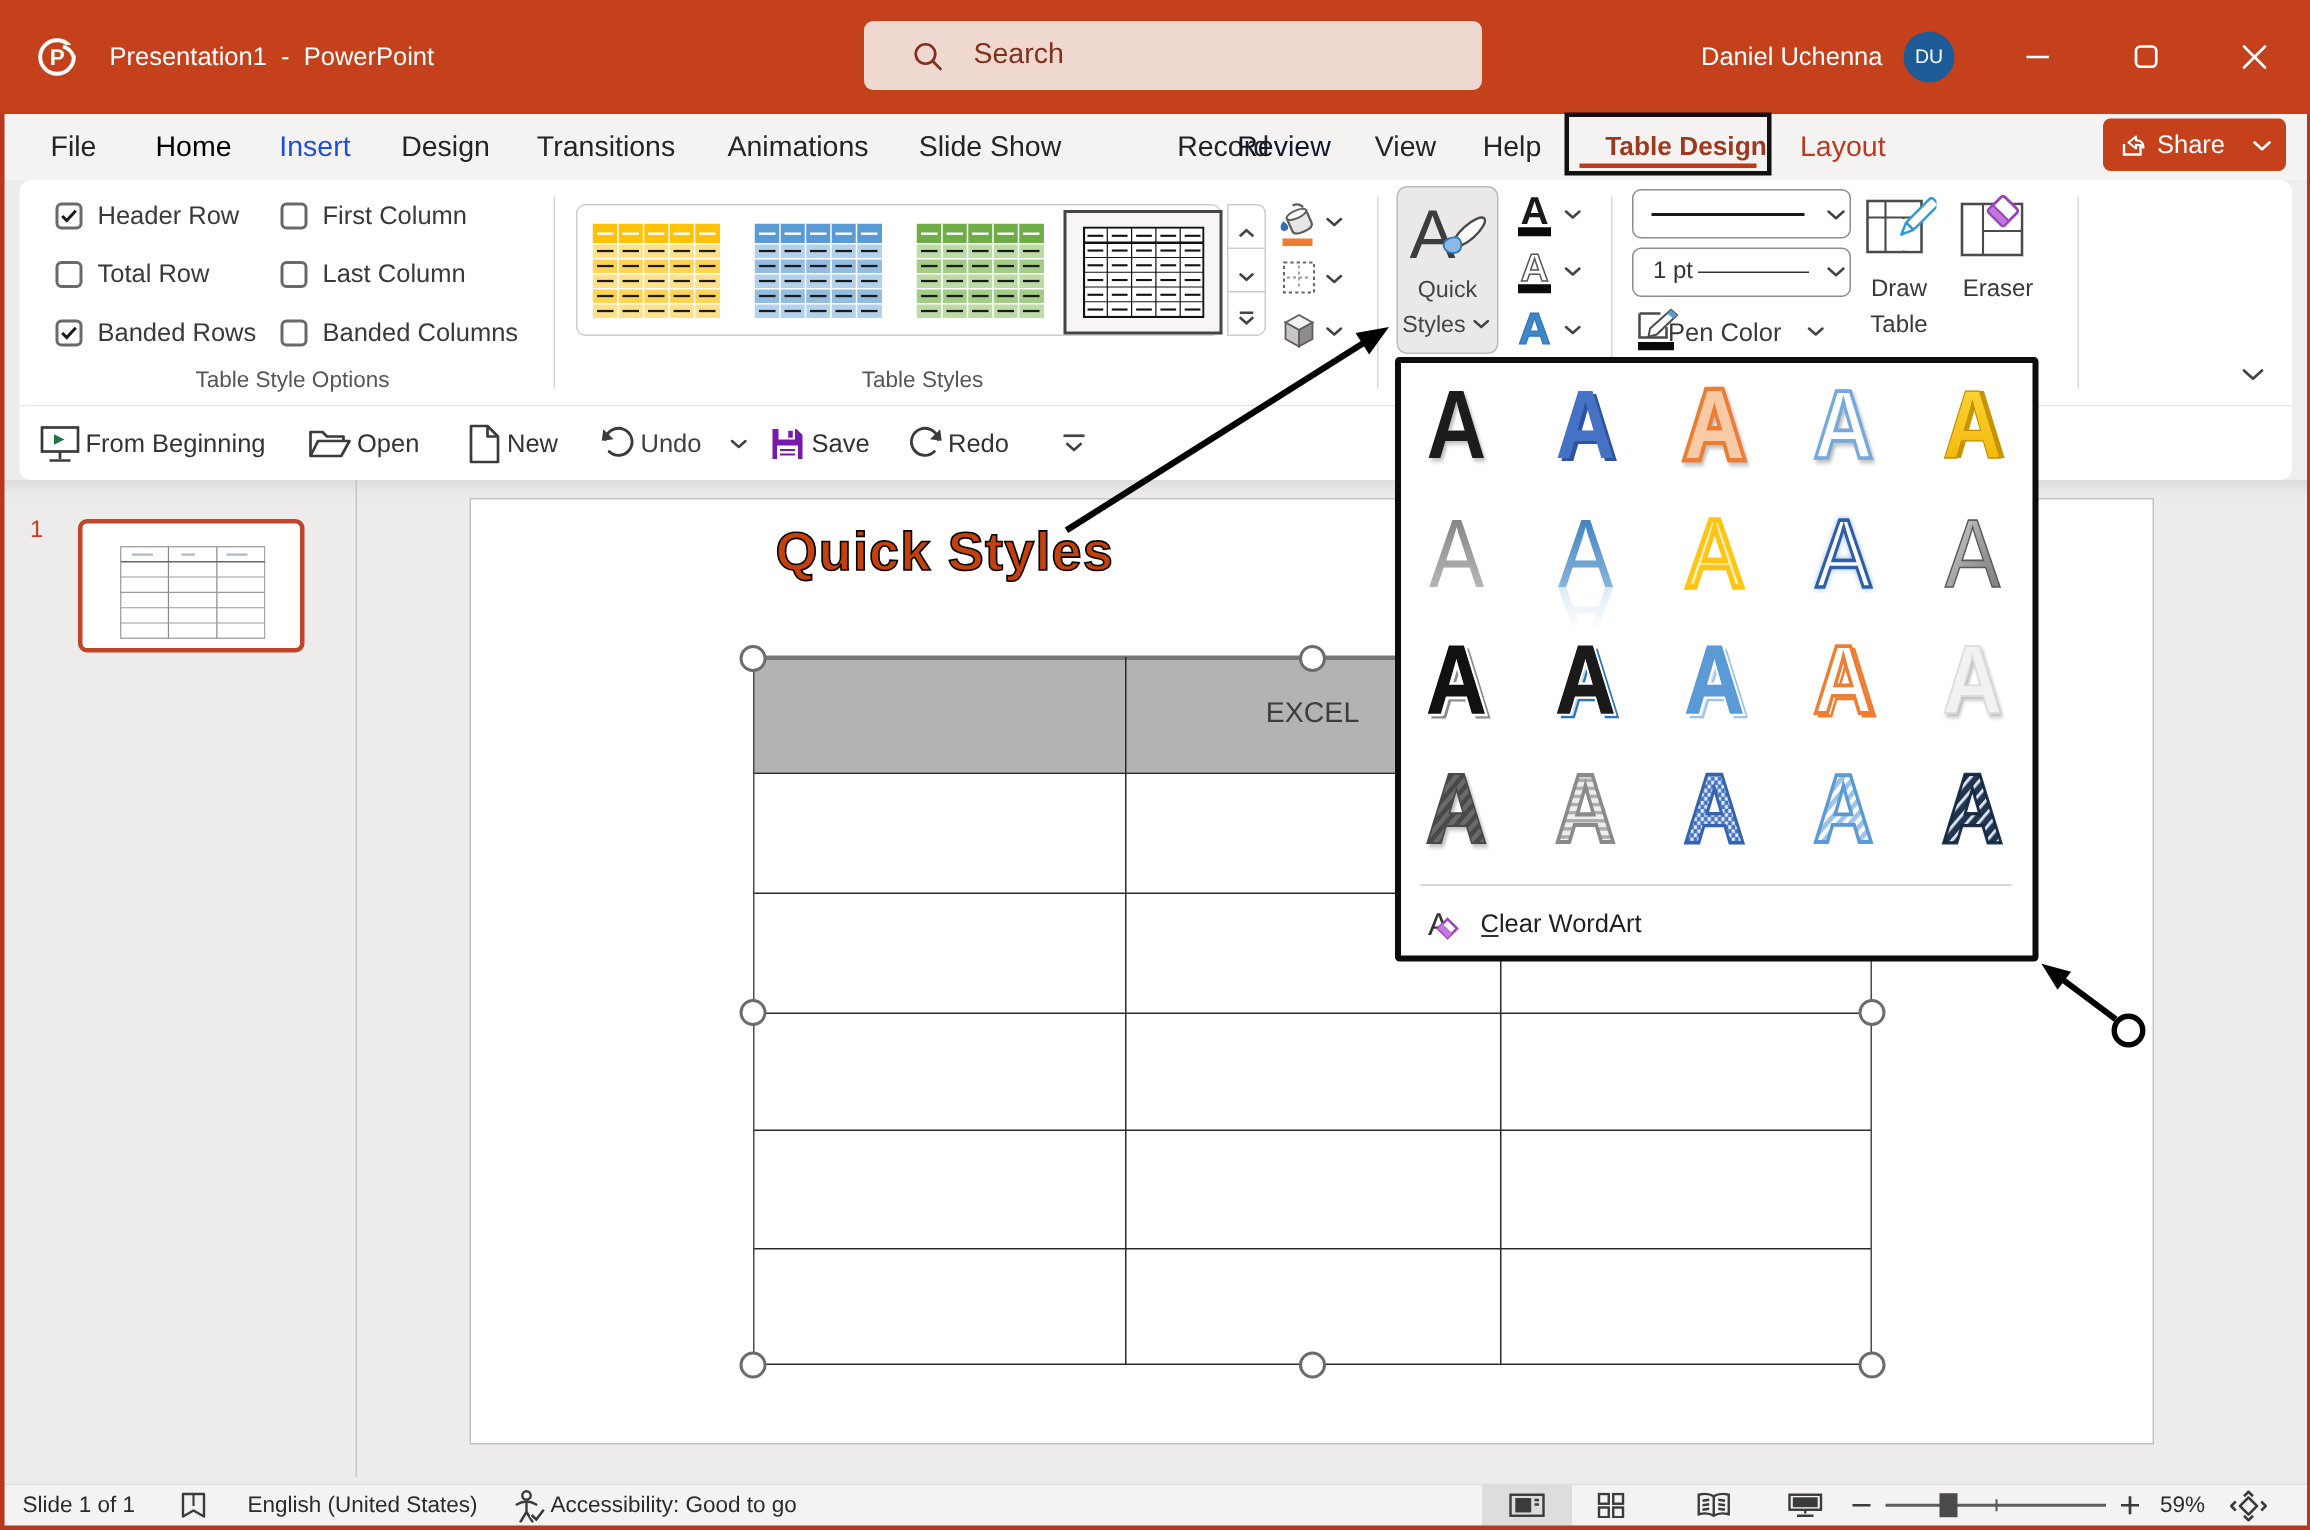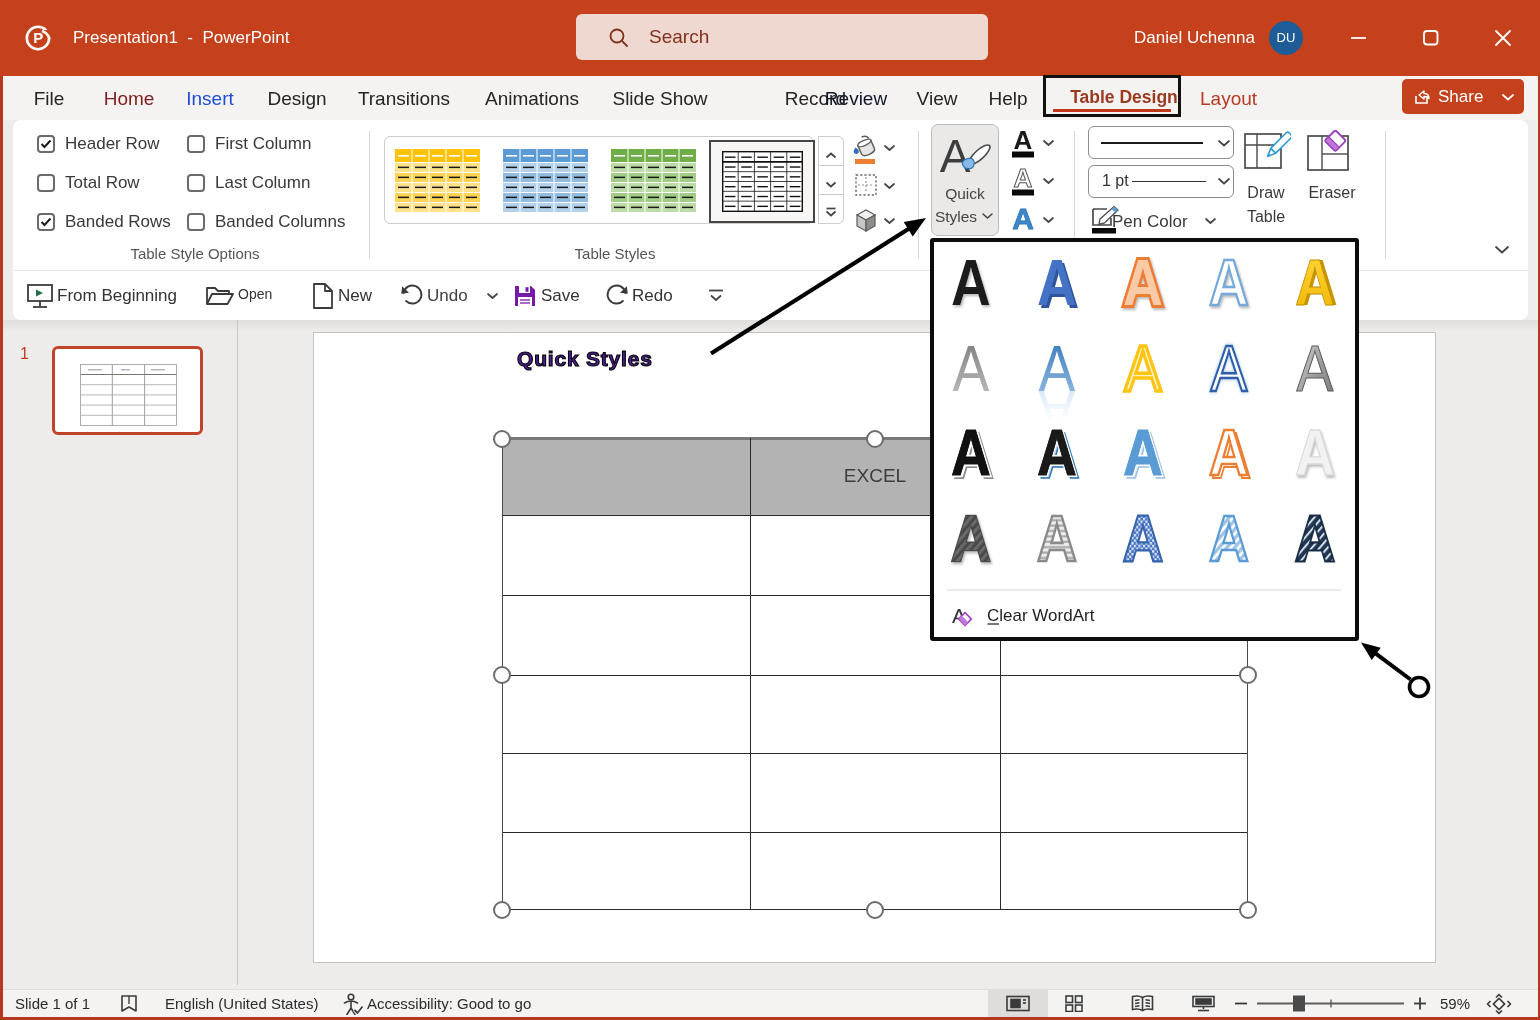--- a/index.html
+++ b/index.html
@@ -23,21 +23,21 @@
 <div style="position:absolute;left:1134px;top:28px;font-size:17px;color:#fff;">Daniel Uchenna</div>
 <div style="position:absolute;left:1269px;top:21px;width:34px;height:34px;border-radius:50%;background:#1D5C96;color:#fff;font-size:13px;line-height:34px;text-align:center;">DU</div>
 <svg style="position:absolute;left:1343px;top:23px" width="180" height="30" viewBox="0 0 180 30">
 <line x1="8" y1="15" x2="23" y2="15" stroke="#fff" stroke-width="1.8"></line>
 <rect x="81" y="8" width="13.5" height="13.5" rx="3" fill="none" stroke="#fff" stroke-width="1.8"></rect>
 <line x1="153" y1="8" x2="167" y2="22" stroke="#fff" stroke-width="1.8" stroke-linecap="round"></line>
 <line x1="167" y1="8" x2="153" y2="22" stroke="#fff" stroke-width="1.8" stroke-linecap="round"></line>
 </svg>
 <div style="position:absolute;left:0;top:76px;width:1540px;height:44px;background:#F5F3F1;"></div>
 <div style="position:absolute;left:-31px;top:88px;width:160px;text-align:center;font-size:19px;color:#242424;">File</div>
-<div style="position:absolute;left:49px;top:88px;width:160px;text-align:center;font-size:19px;color:#7f1d1d;">Home</div>
+<div style="position:absolute;left:49px;top:88px;width:160px;text-align:center;font-size:19px;color:#000000;">Home</div>
 <div style="position:absolute;left:130px;top:88px;width:160px;text-align:center;font-size:19px;color:#1d4ed8;">Insert</div>
 <div style="position:absolute;left:217px;top:88px;width:160px;text-align:center;font-size:19px;color:#242424;">Design</div>
 <div style="position:absolute;left:324px;top:88px;width:160px;text-align:center;font-size:19px;color:#242424;">Transitions</div>
 <div style="position:absolute;left:452px;top:88px;width:160px;text-align:center;font-size:19px;color:#242424;">Animations</div>
 <div style="position:absolute;left:580px;top:88px;width:160px;text-align:center;font-size:19px;color:#242424;">Slide Show</div>
 <div style="position:absolute;left:686px;top:88px;width:160px;text-align:right;font-size:19px;color:#242424;">Record</div>
 <div style="position:absolute;left:776px;top:88px;width:160px;text-align:center;font-size:19px;color:#0f172a;">Review</div>
 <div style="position:absolute;left:857px;top:88px;width:160px;text-align:center;font-size:19px;color:#242424;">View</div>
 <div style="position:absolute;left:928px;top:88px;width:160px;text-align:center;font-size:19px;color:#242424;">Help</div>
 <div style="position:absolute;left:1043px;top:75px;width:138px;height:42px;border:3px solid #111;"></div>
@@ -373,21 +373,21 @@
 <rect x="3" y="4" width="24" height="16" fill="none" stroke="#3b3b3b" stroke-width="1.8"></rect>
 <path d="M11 8.5 l7 3.5 l-7 3.5 z" fill="#217346"></path>
 <line x1="15" y1="20" x2="15" y2="25" stroke="#3b3b3b" stroke-width="1.8"></line>
 <line x1="8" y1="26" x2="22" y2="26" stroke="#3b3b3b" stroke-width="1.8"></line>
 </svg>
 <div style="position:absolute;left:57px;top:286px;font-size:17px;color:#333;">From Beginning</div>
 <svg style="position:absolute;left:205px;top:283px" width="30" height="26" viewBox="0 0 30 26">
 <path d="M2 21 v-16 h8 l3 3 h11 v3" fill="none" stroke="#3b3b3b" stroke-width="1.8" stroke-linejoin="round"></path>
 <path d="M2 21 l5 -10 h21 l-5.5 10 z" fill="none" stroke="#3b3b3b" stroke-width="1.8" stroke-linejoin="round"></path>
 </svg>
-<div style="position:absolute;left:238px;top:286px;font-size:14px;color:#333;">Open</div>
+<div style="position:absolute;left:238px;top:286px;font-size:17px;color:#333;">Open</div>
 <svg style="position:absolute;left:311px;top:282px" width="24" height="28" viewBox="0 0 24 28">
 <path d="M3 2 h11 l7 7 v17 h-18 z" fill="none" stroke="#3b3b3b" stroke-width="1.8" stroke-linejoin="round"></path>
 <path d="M14 2 v7 h7" fill="none" stroke="#3b3b3b" stroke-width="1.8" stroke-linejoin="round"></path>
 </svg>
 <div style="position:absolute;left:338px;top:286px;font-size:17px;color:#333;">New</div>
 <svg style="position:absolute;left:398px;top:282px" width="28" height="28" viewBox="0 0 28 28">
 <polygon points="4.2,4.2 3.2,11.8 11,10.8" fill="#3b3b3b"></polygon>
 <path d="M5.5 11 a9 9 0 1 1 2.6 8" fill="none" stroke="#3b3b3b" stroke-width="1.9" stroke-linecap="round"></path>
 </svg>
 <div style="position:absolute;left:427px;top:286px;font-size:17px;color:#404040;">Undo</div>
@@ -424,21 +424,21 @@
       <line x1="0.5" y1="20.7" x2="96.5" y2="20.7" stroke="#999" stroke-width="0.7"></line>
       <line x1="0.5" y1="30.9" x2="96.5" y2="30.9" stroke="#999" stroke-width="0.7"></line>
       <line x1="0.5" y1="41.099999999999994" x2="96.5" y2="41.099999999999994" stroke="#999" stroke-width="0.7"></line>
       <line x1="0.5" y1="51.3" x2="96.5" y2="51.3" stroke="#999" stroke-width="0.7"></line>
       <rect x="8" y="5" width="14" height="1.5" fill="#AEB9CB"></rect>
       <rect x="41" y="5" width="9" height="1.5" fill="#AEB9CB"></rect>
       <rect x="71" y="5" width="14" height="1.5" fill="#AEB9CB"></rect>
     </svg>
 <div style="position:absolute;left:237px;top:320px;width:1px;height:665px;background:#C9C7C5;"></div>
 <div style="position:absolute;left:314px;top:333px;width:1121px;height:629px;background:#fff;box-shadow:0 0 0 1px #C5C3C1;"></div>
-<div style="position:absolute;left:517px;top:347px;font-size:21px;font-weight:bold;color:#4c1d95;letter-spacing:0.8px;-webkit-text-stroke:1.1px #000;">Quick Styles</div>
+<div style="position:absolute;left:517px;top:347px;font-size:36px;font-weight:bold;color:#c2410c;letter-spacing:0.8px;-webkit-text-stroke:1.1px #000;">Quick Styles</div>
 <div style="position:absolute;left:502px;top:438px;width:746px;height:77px;background:#B3B3B3;"></div>
 <div style="position:absolute;left:502px;top:437px;width:746px;height:2.5px;background:#787878;"></div>
 <div style="position:absolute;left:750px;top:451px;width:250px;text-align:center;font-size:19px;color:#3D3D3D;line-height:50px;">EXCEL</div>
 <div style="position:absolute;left:502px;top:515px;width:746px;height:1.1px;background:#2B2B2B;"></div>
 <div style="position:absolute;left:502px;top:595px;width:746px;height:1.1px;background:#2B2B2B;"></div>
 <div style="position:absolute;left:502px;top:675px;width:746px;height:1.1px;background:#2B2B2B;"></div>
 <div style="position:absolute;left:502px;top:753px;width:746px;height:1.1px;background:#2B2B2B;"></div>
 <div style="position:absolute;left:502px;top:831.5px;width:746px;height:1.1px;background:#2B2B2B;"></div>
 <div style="position:absolute;left:502px;top:909px;width:746px;height:1.1px;background:#2B2B2B;"></div>
 <div style="position:absolute;left:750px;top:438px;width:1.1px;height:472px;background:#2B2B2B;"></div>

